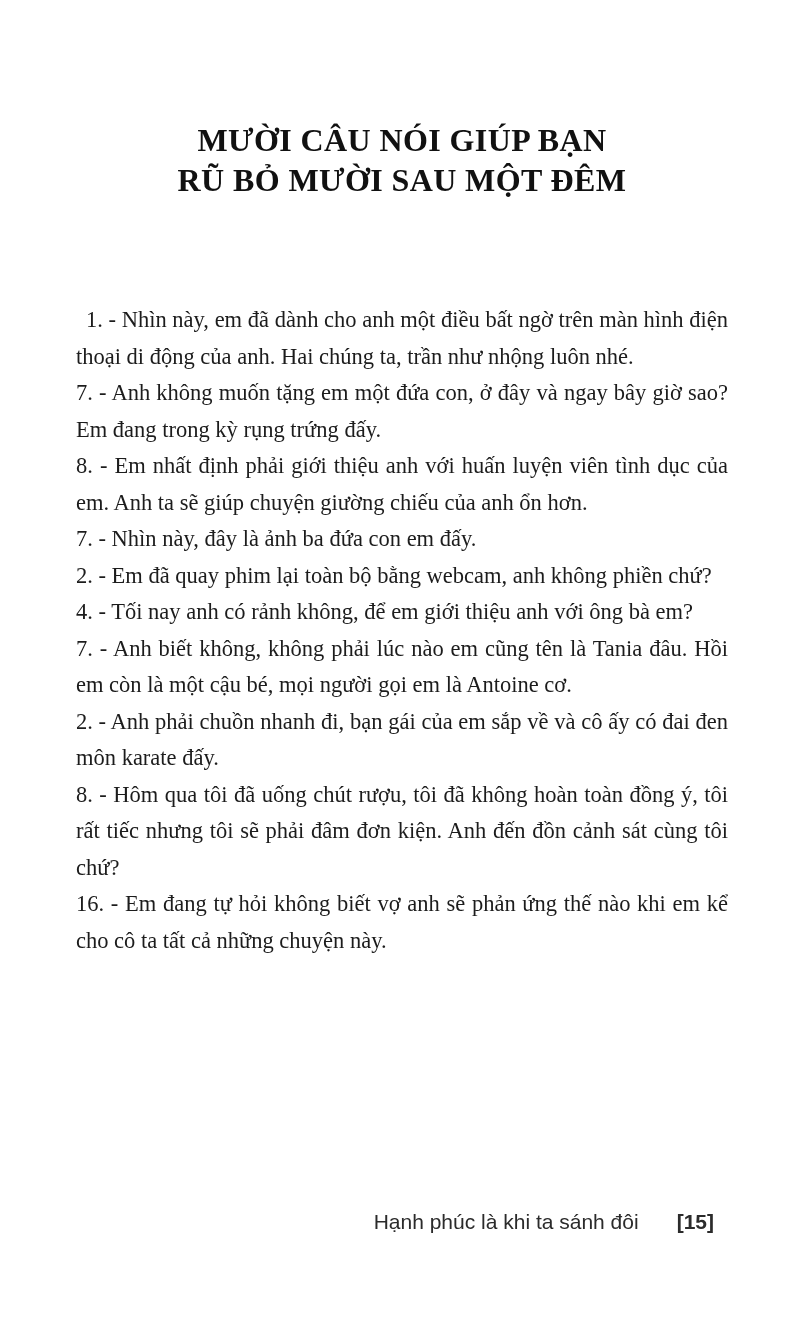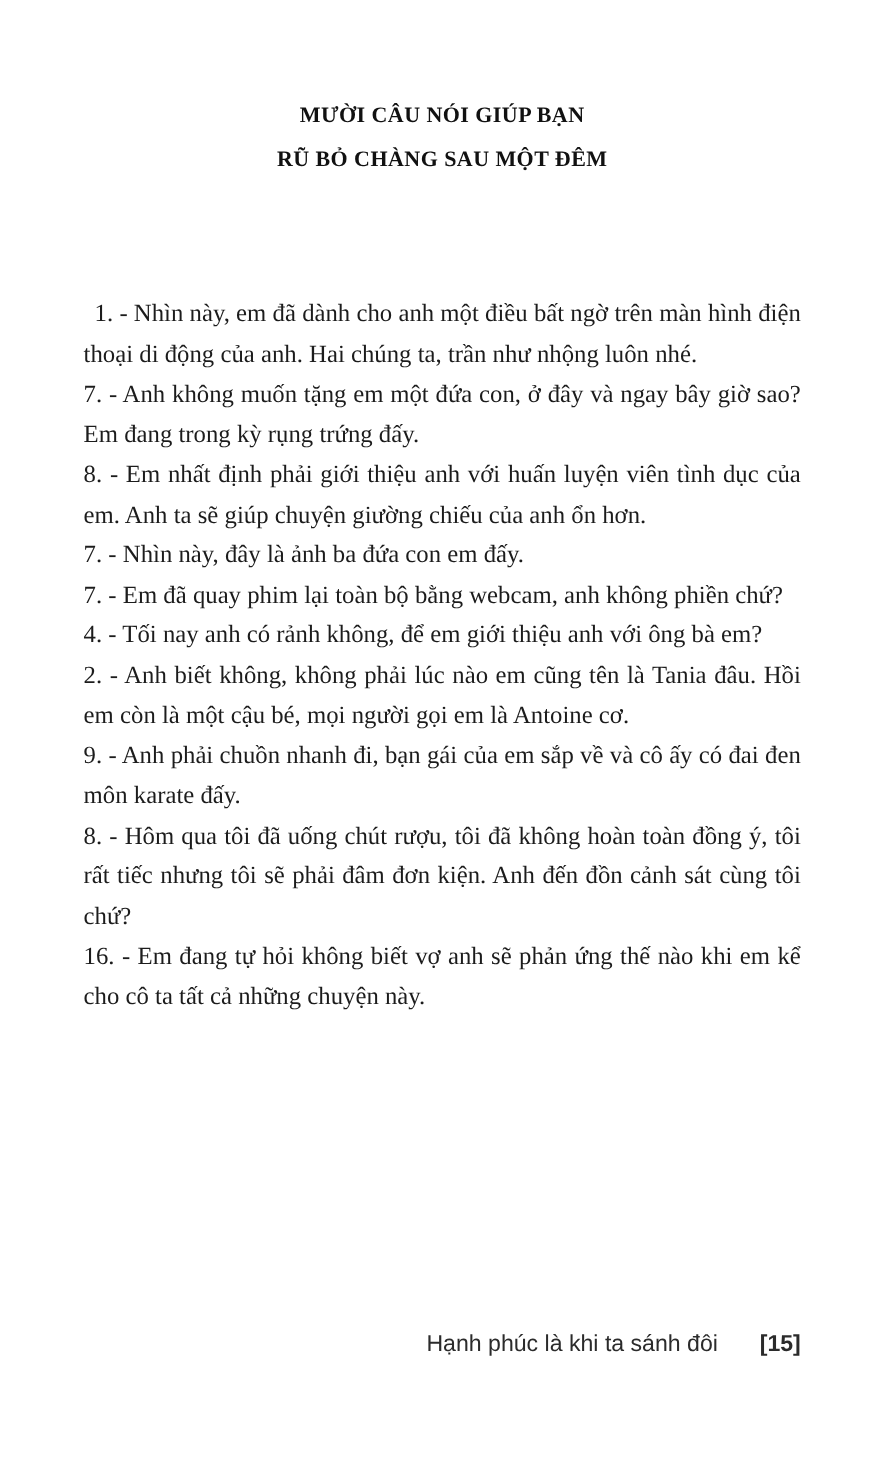--- a/index.html
+++ b/index.html
@@ -14,23 +14,23 @@
     margin: 0 auto;
     background: #ffffff;
     box-sizing: border-box;
     padding: 0 72px 0 76px;
     overflow: hidden;
     color: #1c1c1c;
     font-family: "Liberation Serif", "DejaVu Serif", serif;
   }
   .title {
     margin: 0;
-    padding-top: 85px;
+    padding-top: 120px;
     text-align: center;
-    font-size: 20px;
+    font-size: 32px;
     line-height: 40px;
     font-weight: 700;
     letter-spacing: 0.4px;
     color: #111111;
   }
   .body-text {
     margin-top: 102px;
     font-size: 22.5px;
     line-height: 36.5px;
     text-align: justify;
@@ -38,53 +38,53 @@
   }
   .body-text p {
     margin: 0;
     padding: 0;
   }
   .body-text p.first-para {
     text-indent: 10px;
   }
   .footer {
     position: absolute;
-    right: 72px;
+    right: 86px;
     bottom: 98px;
     display: flex;
     align-items: baseline;
     gap: 38px;
     font-family: "Liberation Sans", "DejaVu Sans", sans-serif;
     font-size: 21px;
     color: #2b2b2b;
   }
   .footer .page-number {
     color: #2b2b2b;
     font-weight: bold;
   }
 </style>
 </head>
 <body>
 
 <div class="page">
 
   <h1 class="title">
     <span>MƯỜI CÂU NÓI GIÚP BẠN</span><br>
-    <span>RŨ BỎ CHÀNG SAU MỘT ĐÊM</span>
+    <span>RŨ BỎ MƯỜI SAU MỘT ĐÊM</span>
   </h1>
 
   <div class="body-text">
     <p class="first-para">1. - Nhìn này, em đã dành cho anh một điều bất ngờ trên màn hình điện thoại di động của anh. Hai chúng ta, trần như nhộng luôn nhé.</p>
     <p>7. - Anh không muốn tặng em một đứa con, ở đây và ngay bây giờ sao? Em đang trong kỳ rụng trứng đấy.</p>
     <p>8. - Em nhất định phải giới thiệu anh với huấn luyện viên tình dục của em. Anh ta sẽ giúp chuyện giường chiếu của anh ổn hơn.</p>
     <p>7. - Nhìn này, đây là ảnh ba đứa con em đấy.</p>
-    <p>7. - Em đã quay phim lại toàn bộ bằng webcam, anh không phiền chứ?</p>
+    <p>2. - Em đã quay phim lại toàn bộ bằng webcam, anh không phiền chứ?</p>
     <p>4. - Tối nay anh có rảnh không, để em giới thiệu anh với ông bà em?</p>
-    <p>2. - Anh biết không, không phải lúc nào em cũng tên là Tania đâu. Hồi em còn là một cậu bé, mọi người gọi em là Antoine cơ.</p>
-    <p>9. - Anh phải chuồn nhanh đi, bạn gái của em sắp về và cô ấy có đai đen môn karate đấy.</p>
+    <p>7. - Anh biết không, không phải lúc nào em cũng tên là Tania đâu. Hồi em còn là một cậu bé, mọi người gọi em là Antoine cơ.</p>
+    <p>2. - Anh phải chuồn nhanh đi, bạn gái của em sắp về và cô ấy có đai đen môn karate đấy.</p>
     <p>8. - Hôm qua tôi đã uống chút rượu, tôi đã không hoàn toàn đồng ý, tôi rất tiếc nhưng tôi sẽ phải đâm đơn kiện. Anh đến đồn cảnh sát cùng tôi chứ?</p>
     <p>16. - Em đang tự hỏi không biết vợ anh sẽ phản ứng thế nào khi em kể cho cô ta tất cả những chuyện này.</p>
   </div>
 
   <div class="footer">
     <span class="book-title">Hạnh phúc là khi ta sánh đôi</span>
     <span class="page-number">[15]</span>
   </div>
 
 </div>

